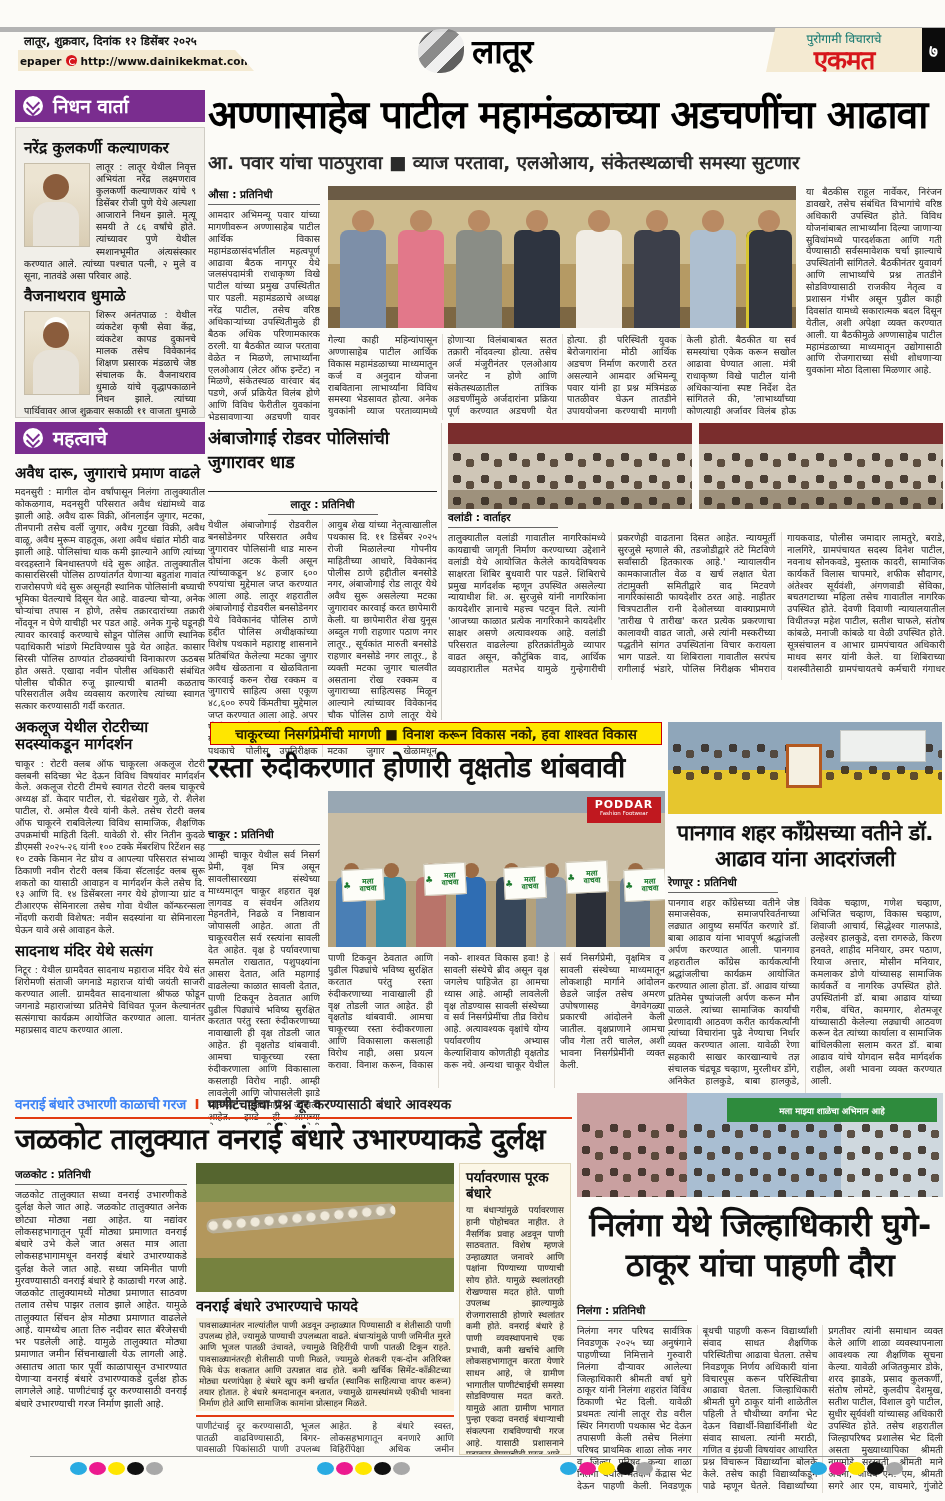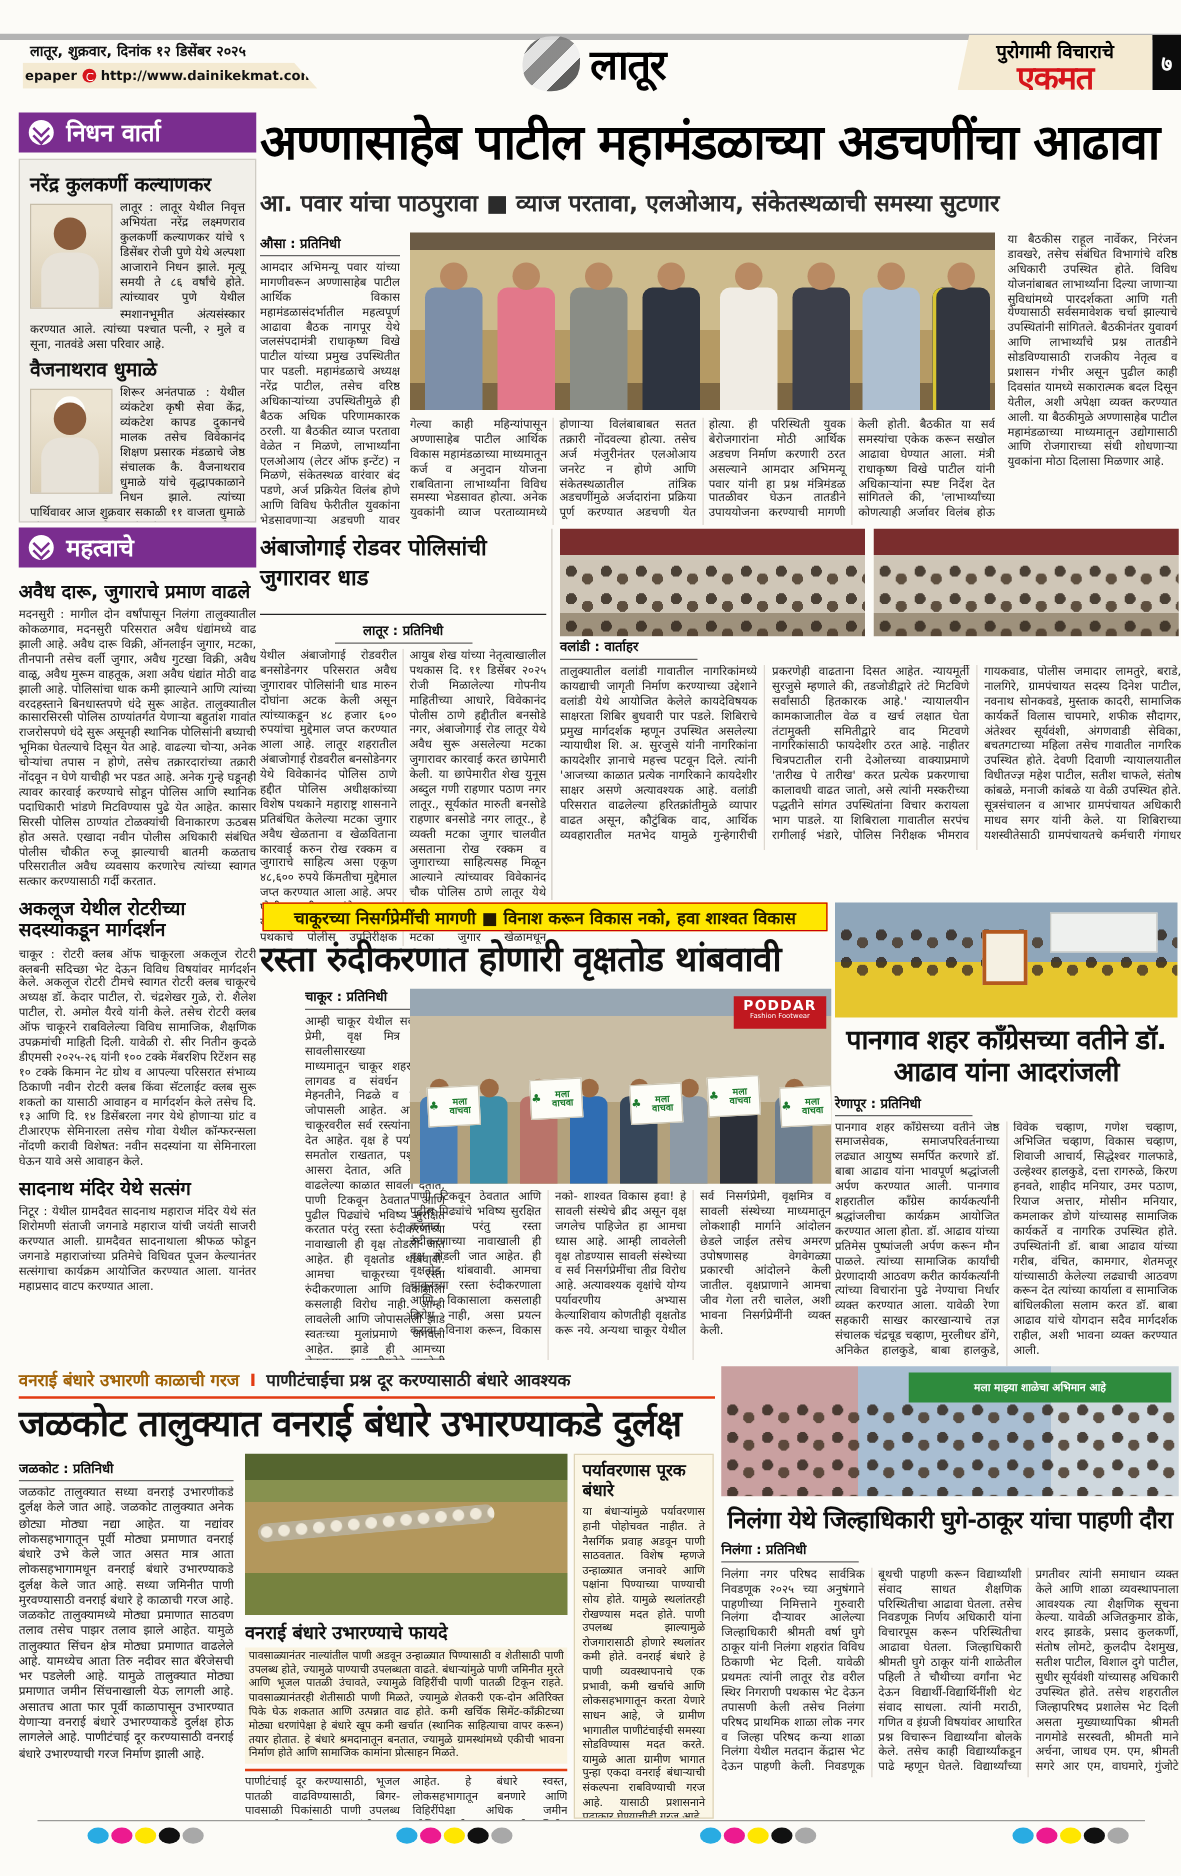--- a/index.html
+++ b/index.html
@@ -12,21 +12,21 @@
   .dateline{position:absolute;left:24px;top:33px;font-size:11.5px;font-weight:700;color:#111;}
   .epaper-strip{position:absolute;left:18px;top:50px;width:236px;height:21px;background:#f4ead2;clip-path:polygon(0 0,92% 0,100% 100%,0 100%);display:flex;align-items:center;gap:4px;padding-left:2px;box-sizing:border-box;font-size:10.5px;font-weight:700;}
   .link-dot{width:11px;height:11px;border-radius:50%;background:#d6151b;display:inline-block;position:relative;}
   .link-dot::after{content:"";position:absolute;left:3px;top:3px;width:5px;height:5px;border:1.4px solid #fff;border-radius:50%;border-right-color:transparent;}
   .masthead{position:absolute;left:418px;top:28px;display:flex;align-items:center;gap:8px;}
   .logo-collage{width:46px;height:44px;background:
     linear-gradient(135deg,#555 0 18%,#ddd 18% 34%,#777 34% 52%,#eee 52% 70%,#444 70% 84%,#ccc 84% 100%);
     border-radius:50% 40% 50% 45%;opacity:.85;}
   .city{font-size:33px;font-weight:800;color:#000;letter-spacing:-1px;}
   .brandbox{position:absolute;left:766px;top:28px;width:156px;height:44px;background:#f4ead2;clip-path:polygon(6% 0,100% 0,100% 100%,0 100%);text-align:center;}
-  .tagline{font-size:15px;font-weight:700;color:#000000;margin-top:2px;}
+  .tagline{font-size:12px;font-weight:400;color:#0f766e;margin-top:2px;}
   .brand{font-size:26px;font-weight:800;color:#d6151b;line-height:1;letter-spacing:-1px;}
   .pagenum{position:absolute;left:922px;top:28px;width:23px;height:44px;background:#0c0c0c;color:#fff;font-size:17px;font-weight:700;display:flex;align-items:center;justify-content:center;}
   
   .sechead{position:absolute;left:15px;width:190px;height:32px;background:#7a2d8f;color:#fff;display:flex;align-items:center;gap:10px;padding-left:8px;box-sizing:border-box;font-size:19px;font-weight:800;}
   .chev-icon{width:20px;height:20px;border-radius:50%;background:#fff;position:relative;flex:0 0 auto;}
   .chev-icon::before,.chev-icon::after{content:"";position:absolute;left:5px;width:8px;height:8px;border-left:2.5px solid #7a2d8f;border-bottom:2.5px solid #7a2d8f;transform:rotate(-45deg);}
   .chev-icon::before{top:2px;} .chev-icon::after{top:8px;}
   
   .obitbox{position:absolute;left:15px;top:127px;width:190px;height:291px;background:#f1efe9;border:1px solid #cfccc4;box-sizing:border-box;padding:6px 8px;overflow:hidden;}
   .obit-title{font-size:15.5px;font-weight:800;margin:2px 0 3px;}
@@ -60,61 +60,61 @@
   .crowd{position:absolute;left:0;right:0;bottom:0;top:32%;background:
     radial-gradient(circle 4.5px at 9px 6px,#33281f 98%,transparent),
     radial-gradient(circle 4.5px at 22px 12px,#4a3a2b 98%,transparent);
     background-size:28px 22px;opacity:.85;}
   .vala h2{margin:5px 0 2px;font-size:27px;font-weight:800;text-align:center;letter-spacing:-0.5px;}
   .vala .bl{width:110px;}
   .vala .txt{column-count:3;column-gap:12px;column-rule:1px solid #ddd8cf;height:148px;}
   
   .kicker{position:absolute;left:210px;top:722px;width:452px;height:23px;background:#ffe600;border:1px solid #cc0000;box-sizing:border-box;display:flex;align-items:center;justify-content:center;font-size:13.5px;font-weight:800;color:#231a00;}
   .rasta-headline{position:absolute;left:208px;top:747px;width:457px;font-size:28px;font-weight:800;letter-spacing:-0.5px;}
-  .rasta-left{position:absolute;left:208px;top:789px;width:112px;height:299px;overflow:hidden;margin-left:36px;}
+  .rasta-left{position:absolute;left:208px;top:826px;width:112px;height:299px;overflow:hidden;}
   .rasta-photo{position:absolute;left:328px;top:791px;width:337px;height:156px;background:linear-gradient(180deg,#98a7b3 0 14%,#c9bda4 14% 58%,#b3a17c 58% 100%);overflow:hidden;}
   .pr2{position:absolute;bottom:0;width:30px;height:70px;border-radius:7px 7px 0 0;}
   .pr2::before{content:"";position:absolute;left:8px;top:-14px;width:15px;height:15px;border-radius:50%;background:#9c6b44;}
   .shop-sign{position:absolute;right:4px;top:6px;width:74px;height:26px;background:#c0181f;color:#fff;text-align:center;line-height:1.05;padding-top:2px;box-sizing:border-box;}
   .shop-sign .nm{font-size:11px;font-weight:800;letter-spacing:1px;}
   .shop-sign .sb{font-size:5.5px;}
   .placard{position:absolute;width:40px;height:30px;background:#fdfdf8;border:1px solid #cac4b2;display:flex;align-items:center;justify-content:center;gap:2px;transform:rotate(-3deg);}
   .placard .tx{font-size:7.5px;font-weight:800;color:#1c7a2d;line-height:1;text-align:center;}
   .tree{color:#1c7a2d;font-size:9px;line-height:1;}
   .rasta-bottom{position:absolute;left:328px;top:952px;width:337px;height:136px;column-count:3;column-gap:11px;column-rule:1px solid #ddd8cf;}
   
   .pang{position:absolute;left:668px;top:722px;width:274px;height:366px;}
   .pang-photo{position:relative;width:274px;height:92px;background:linear-gradient(180deg,#8fa6ba 0 52%,#e6c62e 52% 100%);overflow:hidden;}
   .frame{position:absolute;left:118px;top:22px;width:30px;height:38px;background:#f5f0e2;border:3px solid #b4591f;}
   .pbanner{position:absolute;right:16px;top:8px;width:84px;height:30px;background:#eef0ee;border:1px solid #c6c8c4;}
   .pang h2{margin:6px 0 2px;font-size:21.5px;font-weight:800;text-align:center;line-height:1.2;letter-spacing:-0.5px;}
   .pang .bl{width:110px;}
   .pang .txt{column-count:2;column-gap:11px;column-rule:1px solid #ddd8cf;height:196px;}
   
   .jk-kicker{position:absolute;left:15px;top:1095px;width:557px;border-bottom:2px solid #e23b12;padding-bottom:4px;font-size:13.5px;}
-  .jk-kicker .red{color:#a16207;font-weight:800;}
+  .jk-kicker .red{color:#3b82f6;font-weight:800;font-family:Liberation Serif, serif;}
   .jk-kicker .sep{color:#e23b12;font-weight:800;padding:0 4px;}
   .jk-kicker .blk{color:#222;font-weight:700;}
   .jk-headline{position:absolute;left:15px;top:1118px;width:557px;font-size:29px;font-weight:800;letter-spacing:-0.5px;}
   .jk-left{position:absolute;left:15px;top:1166px;width:172px;height:289px;overflow:hidden;}
   .pond{position:absolute;left:196px;top:1163px;width:258px;height:129px;background:linear-gradient(180deg,#55652f 0 16%,#87914f 16% 30%,#b3975c 30% 74%,#76823f 74% 100%);overflow:hidden;}
   .sandbags{position:absolute;left:10px;top:48px;width:190px;height:15px;border-radius:10px;transform:rotate(-5deg);
     background:radial-gradient(circle 5px at 7px 7px,#efe9da 85%,#b9af97 100%);background-size:14px 15px;}
   .benefits{position:absolute;left:196px;top:1294px;width:258px;height:162px;overflow:hidden;}
   .benefits .bt{font-size:14.5px;font-weight:800;margin:1px 0 3px;}
   .benefits .bb{background:#faf3df;font-size:8.6px;line-height:1.3;padding:2px 3px;text-align:justify;}
   .benefits .cols{margin-top:4px;border-top:2px solid #e23b12;padding-top:4px;column-count:2;column-gap:10px;height:62px;overflow:hidden;font-size:9px;}
   .parya{position:absolute;left:459px;top:1163px;width:112px;height:292px;background:#fbf6e6;border:1px solid #ddd3b6;box-sizing:border-box;padding:5px 6px;overflow:hidden;}
   .parya .pt{font-size:13.5px;font-weight:800;line-height:1.2;margin-bottom:4px;}
   .parya .pb{font-size:8.8px;line-height:1.32;text-align:justify;}
   
   .nil{position:absolute;left:577px;top:1093px;width:366px;height:362px;}
   .nil-photo{position:relative;width:366px;height:104px;background:linear-gradient(90deg,#c9a0a0 0 30%,#a9bed2 30% 72%,#cfd8de 72% 100%);overflow:hidden;}
   .greenbanner{position:absolute;right:6px;top:5px;width:210px;height:24px;background:#2e8b3d;color:#fff;font-size:8.5px;font-weight:700;display:flex;align-items:center;justify-content:center;text-align:center;}
-  .nil h2{margin:8px 0 2px;font-size:19px;font-weight:800;text-align:center;line-height:1.25;letter-spacing:-0.5px;}
+  .nil h2{margin:8px 0 17px;font-size:32px;font-weight:800;text-align:center;line-height:1.25;letter-spacing:-0.5px;}
   .nil .bl{width:110px;}
   .nil .txt{column-count:3;column-gap:11px;column-rule:1px solid #ddd8cf;height:168px;}
   
   .bot-rule{position:absolute;left:30px;top:1456px;width:886px;height:1px;background:#9a9a98;}
   .dots{position:absolute;top:1462px;display:flex;gap:2px;}
   .dot{width:17px;height:13px;border-radius:50%;}
   .dc{background:#29abe2;} .dm{background:#ec1a8f;} .dy{background:#ffe600;} .dk{background:#111;} .dg{background:#a8a8a8;}
   h1,h2{font-family:inherit;}
 </style>
 </head>

